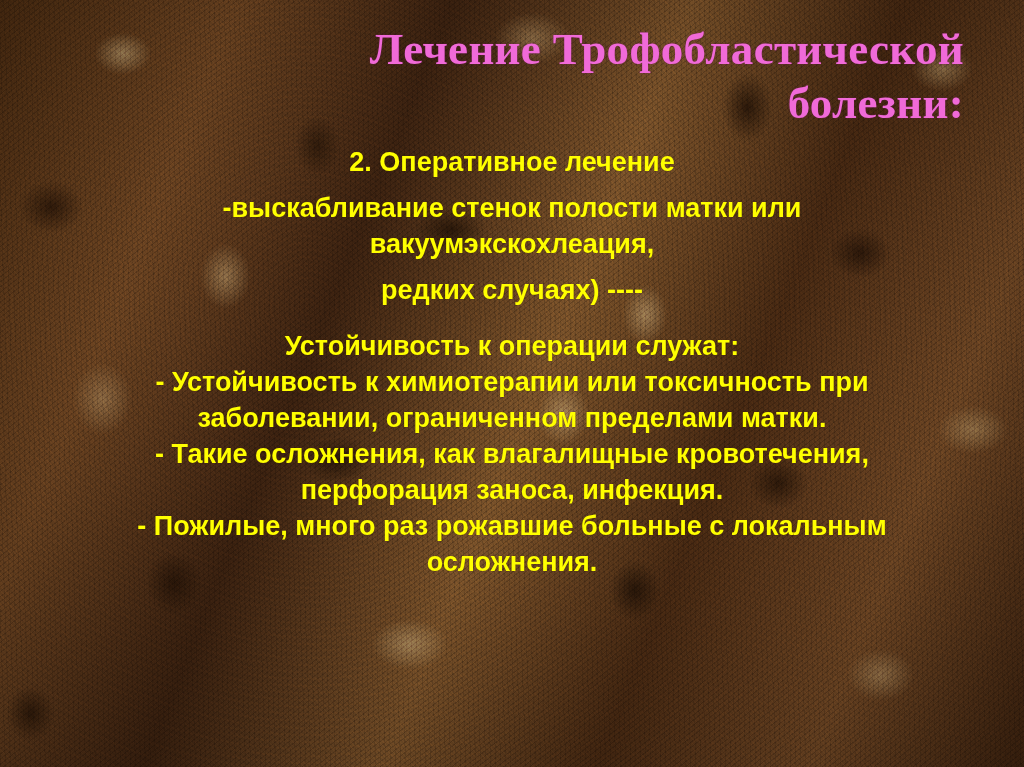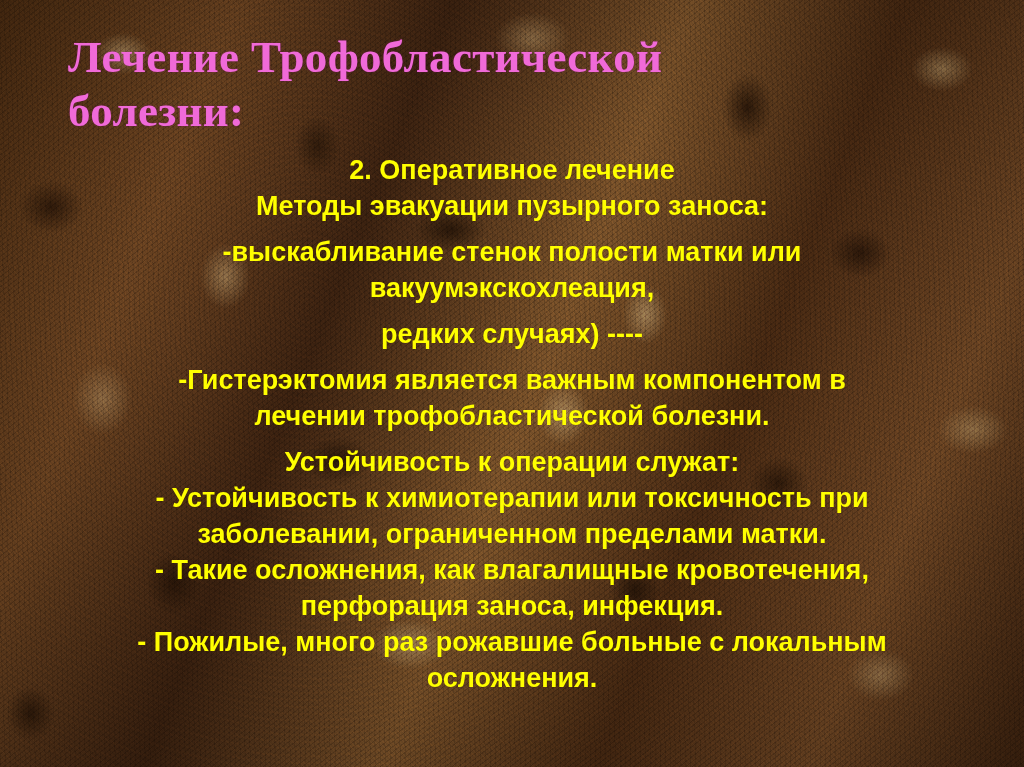--- a/index.html
+++ b/index.html
@@ -58,28 +58,28 @@
     position: absolute;
     inset: 0;
     background: radial-gradient(ellipse 80% 75% at 50% 45%, rgba(0,0,0,0) 40%, rgba(20,10,2,0.30) 100%);
   }
   #content {
     position: absolute;
     inset: 0;
     padding: 0;
   }
   .title {
-    text-align: left;
+    text-align: right;
     color: #f06ad8;
     font-family: "Liberation Serif", "DejaVu Serif", serif;
     font-weight: bold;
     font-size: 45px;
     line-height: 54px;
     letter-spacing: 0.3px;
-    margin: 8px;
+    margin: 0;
     padding: 22px 60px 0 60px;
     text-shadow: 0 0 2px rgba(120,20,100,0.55);
   }
   .body-line {
     text-align: center;
     color: #ffff00;
     font-family: "Liberation Sans", "DejaVu Sans", sans-serif;
     font-weight: bold;
     font-size: 27px;
     line-height: 36px;
@@ -103,42 +103,37 @@
 
   <div id="content">
 
     <h1 class="title">
       <span>Лечение Трофобластической</span><br>
       <span>болезни:</span>
     </h1>
 
     <div class="block" id="b1">
       <p class="body-line">2. Оперативное лечение</p>
-      <p class="body-line">Методы эвакуации пузырного заноса:</p>
     </div>
 
     <div class="gap-md"></div>
 
     <div class="block">
       <p class="body-line">-выскабливание стенок полости матки или</p>
       <p class="body-line">вакуумэкскохлеация,</p>
     </div>
 
     <div class="gap-md"></div>
 
     <div class="block">
       <p class="body-line">редких случаях) ----</p>
     </div>
 
     <div class="gap-md"></div>
 
-    <div class="block">
-      <p class="body-line">-Гистерэктомия является важным компонентом в</p>
-      <p class="body-line">лечении трофобластической болезни.</p>
-    </div>
 
     <div class="gap-md"></div>
 
     <div class="block">
       <p class="body-line">Устойчивость к операции служат:</p>
       <p class="body-line">- Устойчивость к химиотерапии или токсичность при</p>
       <p class="body-line">заболевании, ограниченном пределами матки.</p>
       <p class="body-line">- Такие осложнения, как влагалищные кровотечения,</p>
       <p class="body-line">перфорация заноса, инфекция.</p>
       <p class="body-line">- Пожилые, много раз рожавшие больные с локальным</p>

